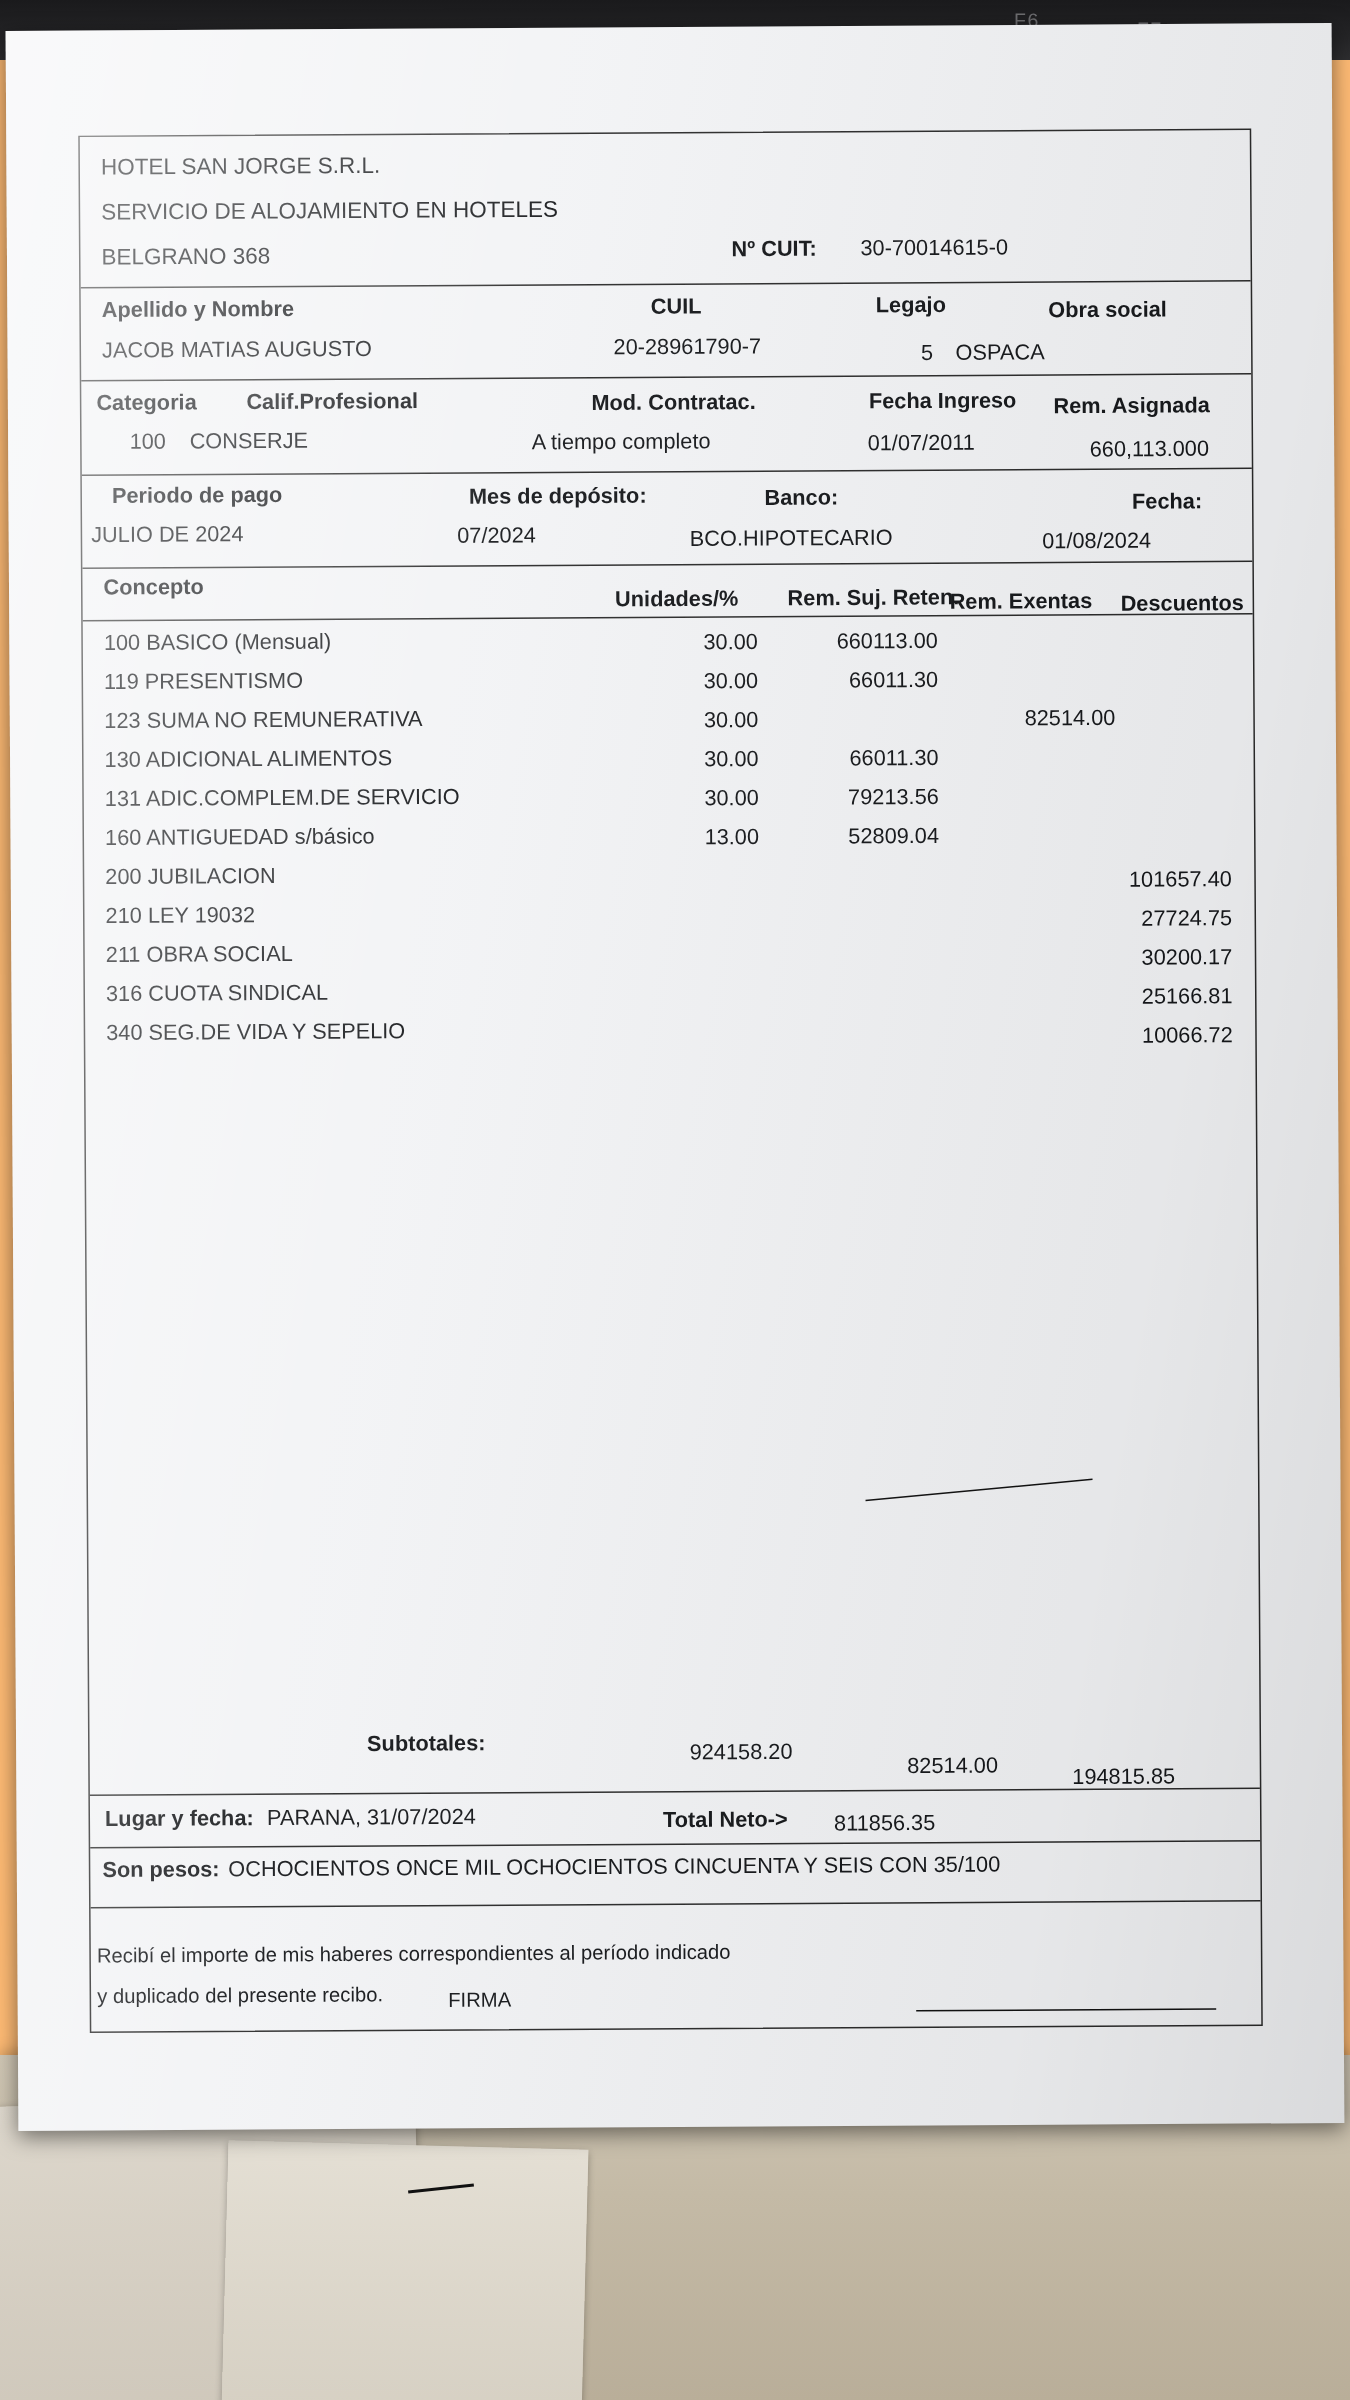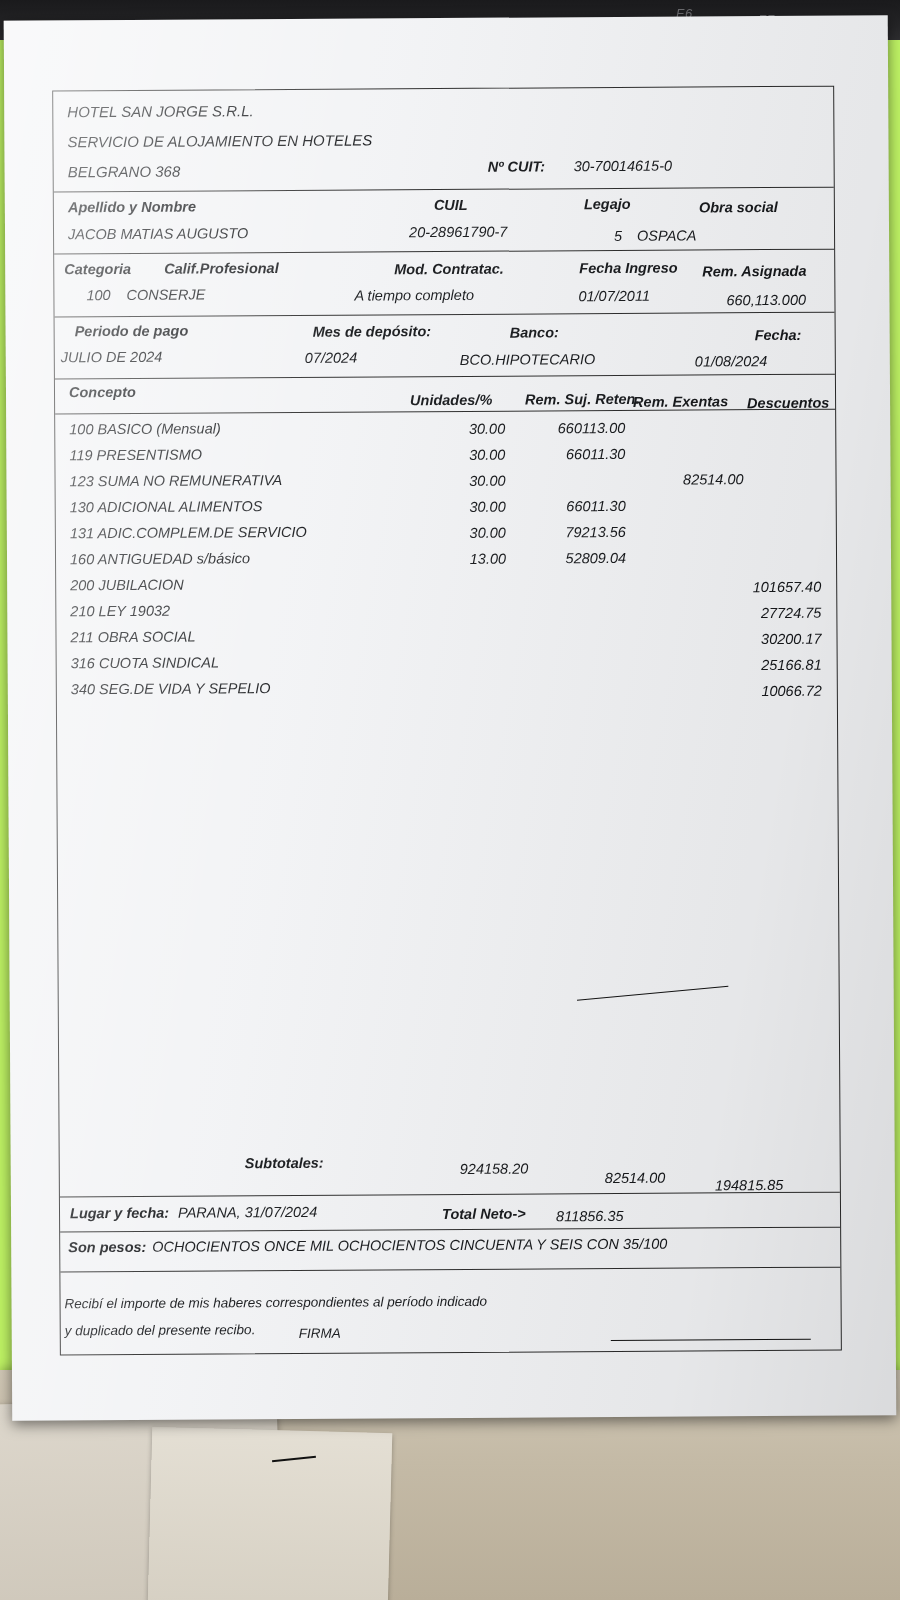--- a/index.html
+++ b/index.html
@@ -12,22 +12,21 @@
     height: 1600px;
     overflow: hidden;
     font-family: "Liberation Sans", sans-serif;
     position: relative;
   }
 
   
   #scene {
     position: absolute;
     inset: 0;
-    background: #bef264;
-    font-style: italic;
+    background: #fdba74;
   }
   .keyboard-strip {
     position: absolute;
     top: 0; left: 0;
     width: 900px; height: 40px;
     background: linear-gradient(180deg,#1a1a1c 0%, #242426 60%, #2e2e30 100%);
   }
   .key-label {
     position: absolute;
     color: #6d6d70;

